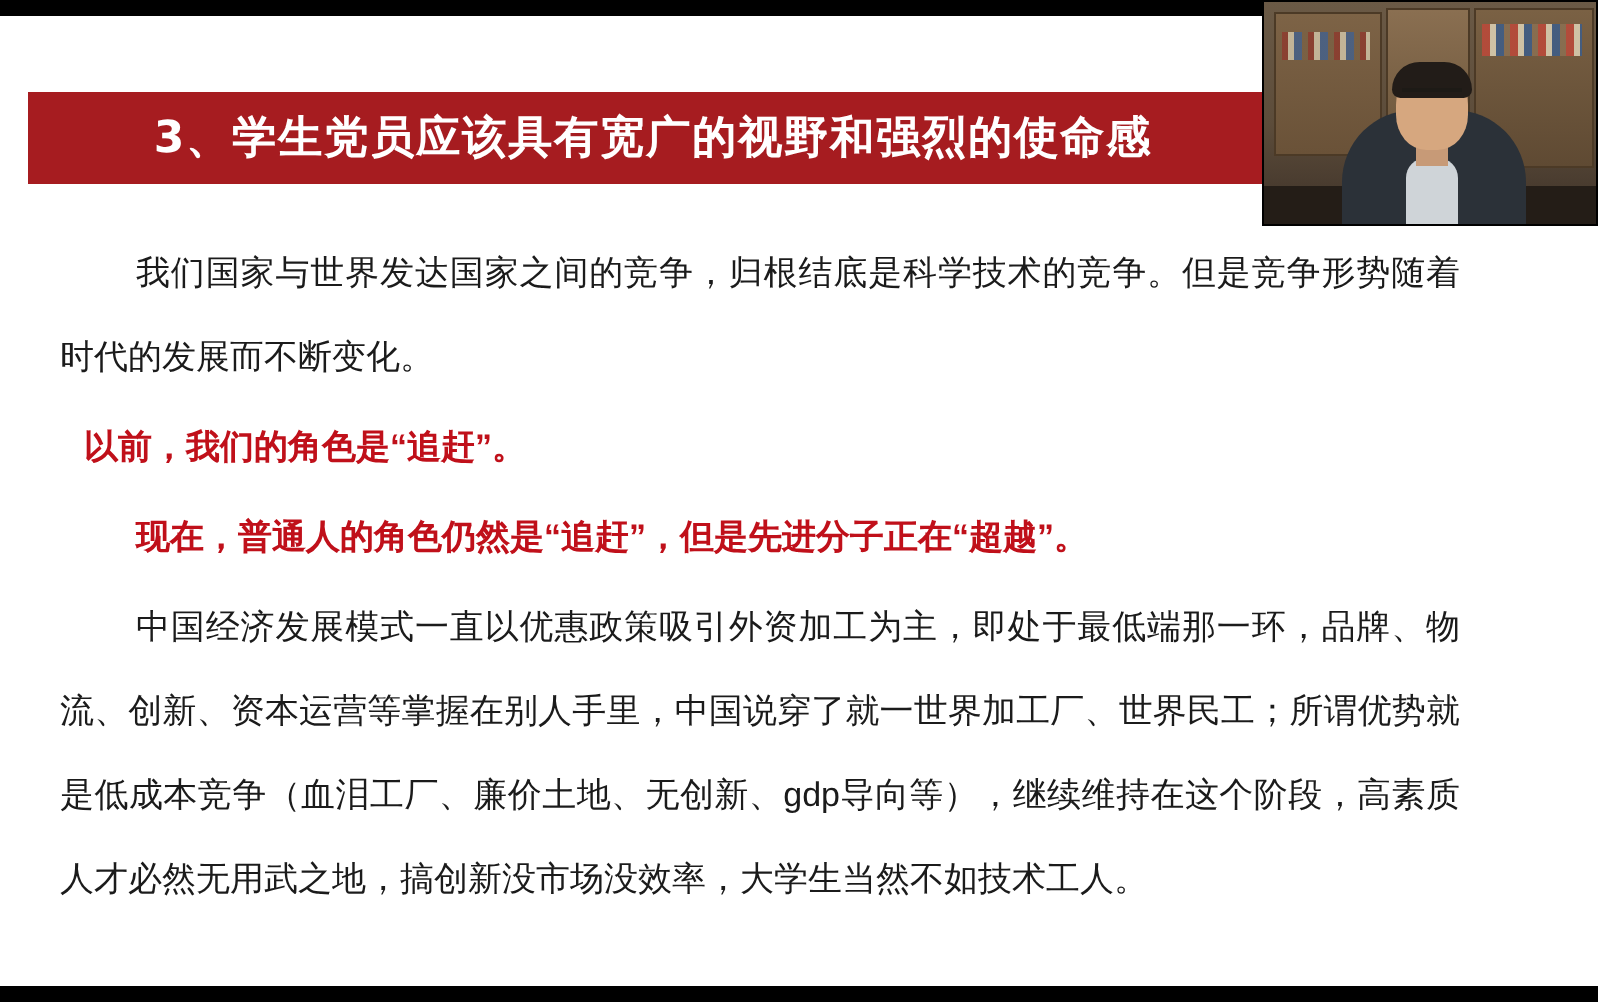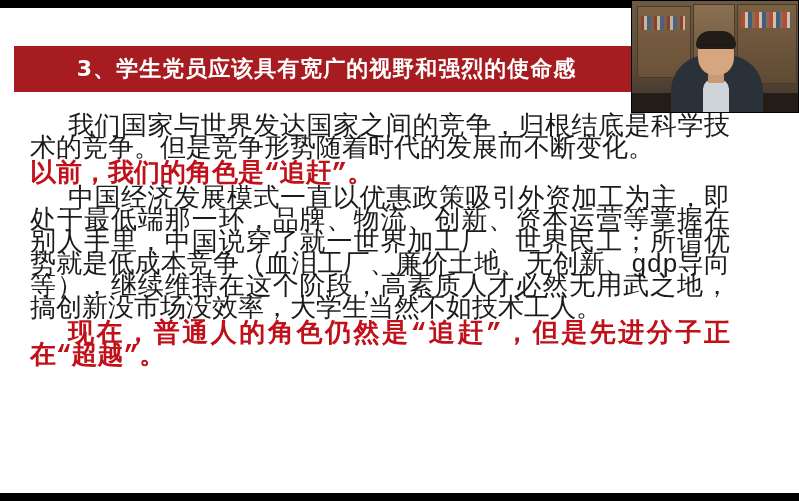--- a/index.html
+++ b/index.html
@@ -56,32 +56,33 @@
     white-space: nowrap;
   }
   .body-area {
     position: absolute;
     left: 30px;
     top: 108px;
     width: 700px;
   }
   p.para {
     margin: 0 0 3px 0;
-    font-size: 26px;
-    line-height: 22px;
+    font-size: 17px;
+    line-height: 42px;
     color: #1b1b1b;
     text-align: justify;
-    font-family: Liberation Mono, monospace;
+    font-family: Liberation Sans, sans-serif;
   }
   p.indent {
     text-indent: 38px;
   }
   p.red {
     color: #c0101a;
     font-weight: bold;
+    margin-left: 12px;
   }
   p.red-indent {
     text-indent: 38px;
     color: #c0101a;
     font-weight: bold;
   }
   .webcam {
     position: absolute;
     right: 0;
     top: 0;
@@ -210,22 +211,22 @@
   <div class="slide">
     <div class="slide-inner">
 
       <div class="title-banner">
         <span class="title-text">3、学生党员应该具有宽广的视野和强烈的使命感</span>
       </div>
 
       <div class="body-area">
         <p class="para indent">我们国家与世界发达国家之间的竞争，归根结底是科学技术的竞争。但是竞争形势随着时代的发展而不断变化。</p>
         <p class="para red">以前，我们的角色是“追赶”。</p>
+        <p class="para red-indent">现在，普通人的角色仍然是“追赶”，但是先进分子正在“超越”。</p>
         <p class="para indent">中国经济发展模式一直以优惠政策吸引外资加工为主，即处于最低端那一环，品牌、物流、创新、资本运营等掌握在别人手里，中国说穿了就一世界加工厂、世界民工；所谓优势就是低成本竞争（血泪工厂、廉价土地、无创新、gdp导向等），继续维持在这个阶段，高素质人才必然无用武之地，搞创新没市场没效率，大学生当然不如技术工人。</p>
-        <p class="para red-indent">现在，普通人的角色仍然是“追赶”，但是先进分子正在“超越”。</p>
       </div>
 
     </div>
   </div>
 
   <div class="webcam">
     <div class="cam-bg"></div>
     <div class="shelf shelf-a"></div>
     <div class="books2"></div>
     <div class="shelf shelf-b"></div>

